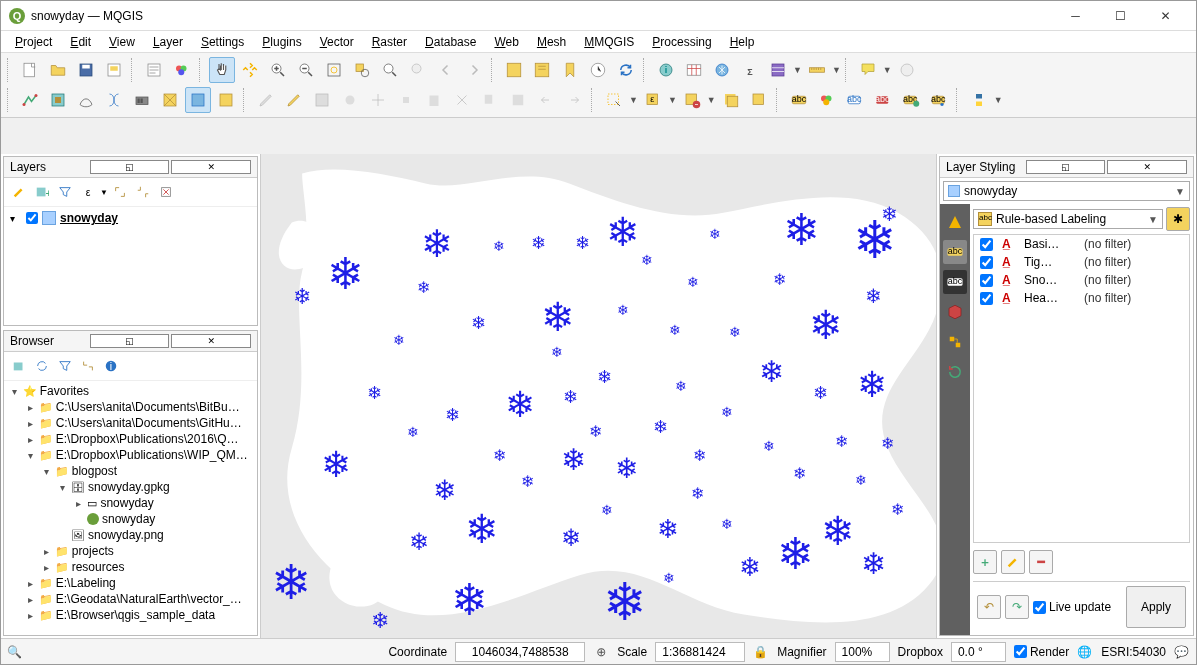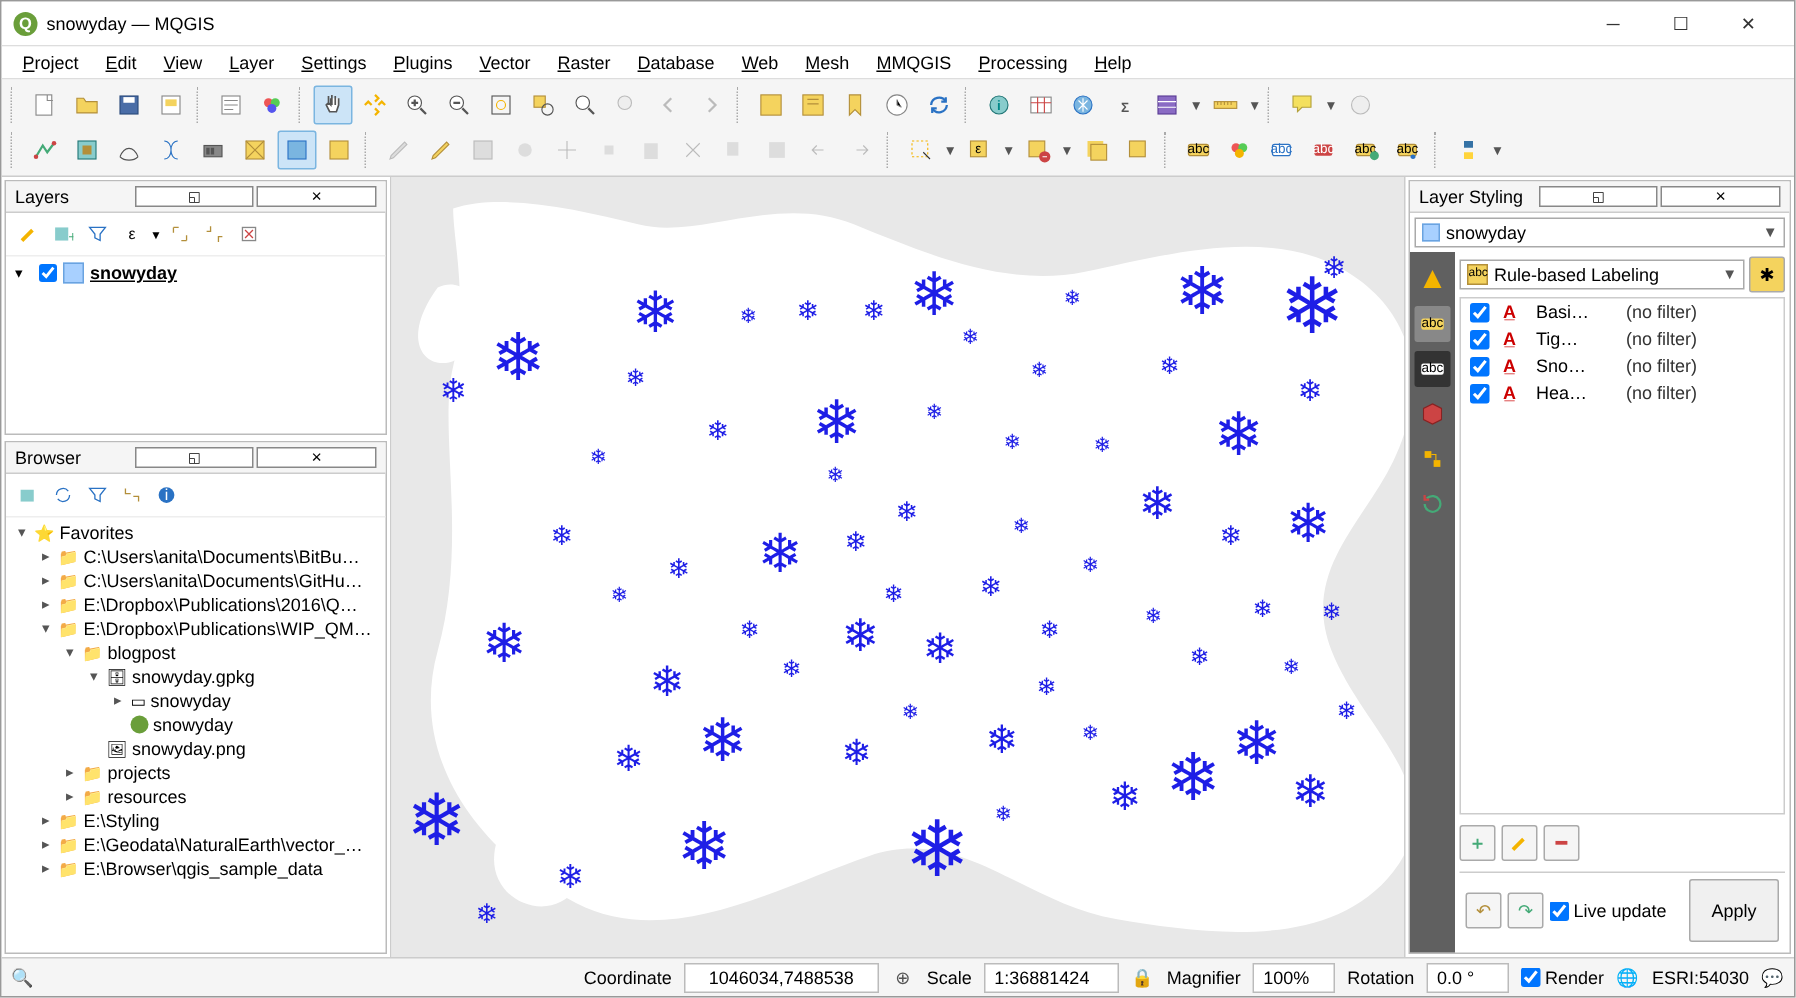--- a/index.html
+++ b/index.html
@@ -10,21 +10,21 @@
 .titlebar .wbtn { width: 45px; height: 28px; display: inline-flex; align-items: center; justify-content: center; color: #333; }
 .menubar { height: 22px; background: #fff; display: flex; align-items: center; padding: 0 6px; gap: 2px; border-bottom: 1px solid #ddd; }
 .menubar .menu { padding: 2px 8px; }
 .menubar .menu u { text-decoration: underline; }
 .toolbar-area { background: #f5f5f5; border-bottom: 1px solid #ccc; padding: 2px 4px; }
 .tb-row { display: flex; align-items: center; gap: 2px; height: 30px; flex-wrap: nowrap; }
 .tb-sep { width: 6px; height: 24px; border-left: 1px dotted #aaa; margin: 0 2px; }
 .tbtn { width: 26px; height: 26px; display: inline-flex; align-items: center; justify-content: center; border: 1px solid transparent; border-radius: 2px; }
 .tbtn svg { width: 18px; height: 18px; }
 .tbtn.highlight { background: #cce4f7; border-color: #7ab5e0; }
-.main-area { flex: 1; display: flex; min-height: 0; }
+.main-area { flex: 1; display: flex; min-height: 0; margin-top: 36px; }
 .left-col { width: 260px; display: flex; flex-direction: column; border-right: 1px solid #ccc; background: #fff; }
 .panel { display: flex; flex-direction: column; border: 1px solid #bbb; margin: 2px; }
 .panel.top { flex: 0 0 170px; }
 .panel.bot { flex: 1; min-height: 0; }
 .panel-title { background: #f5f5f5; border-bottom: 1px solid #ccc; padding: 3px 6px; display: flex; align-items: center; }
 .panel-title span { flex: 1; }
 .panel-title .pbtn { width: 14px; height: 14px; border: 1px solid #888; background: #fff; font-size: 9px; display: inline-flex; align-items: center; justify-content: center; margin-left: 2px; }
 .panel-tb { display: flex; align-items: center; gap: 1px; padding: 3px 4px; border-bottom: 1px solid #eee; }
 .mini-btn { width: 22px; height: 22px; display: inline-flex; align-items: center; justify-content: center; border: 1px solid transparent; border-radius: 2px; }
 .mini-btn svg { width: 14px; height: 14px; }
@@ -632,21 +632,21 @@
             <li>
               <span class="ind" style="width: 32px;"></span>
               <span class="exp">▸</span>
               <span style="font-size: 11px;">📁</span>
               <span>resources</span>
             </li>
             <li>
               <span class="ind" style="width: 16px;"></span>
               <span class="exp">▸</span>
               <span style="font-size: 11px;">📁</span>
-              <span>E:\Styling</span>
+              <span>E:\Labeling</span>
             </li>
             <li>
               <span class="ind" style="width: 16px;"></span>
               <span class="exp">▸</span>
               <span style="font-size: 11px;">📁</span>
               <span>E:\Geodata\NaturalEarth\vector_…</span>
             </li>
             <li>
               <span class="ind" style="width: 16px;"></span>
               <span class="exp">▸</span>
@@ -861,21 +861,21 @@
   <span class="sicon">🔍</span>
   <span style="flex:1"></span>
   <span>Coordinate</span>
   <span class="status-input" style="width:130px;text-align:center">1046034,7488538</span>
   <span class="sicon">⊕</span>
   <span>Scale</span>
   <span class="status-input" style="width:90px">1:36881424</span>
   <span class="sicon">🔒</span>
   <span>Magnifier</span>
   <span class="status-input" style="width:55px">100%</span>
-  <span>Rotation</span>
+  <span>Dropbox</span>
   <span class="status-input" style="width:55px">0.0 °</span>
   <label style="display:flex;align-items:center;gap:3px">
     <input type="checkbox" checked="" style=""> 
       <span>Render</span>
   </label>
   <span class="sicon">🌐</span>
   <span>ESRI:54030</span>
   <span class="sicon">💬</span>
 </div>
 

